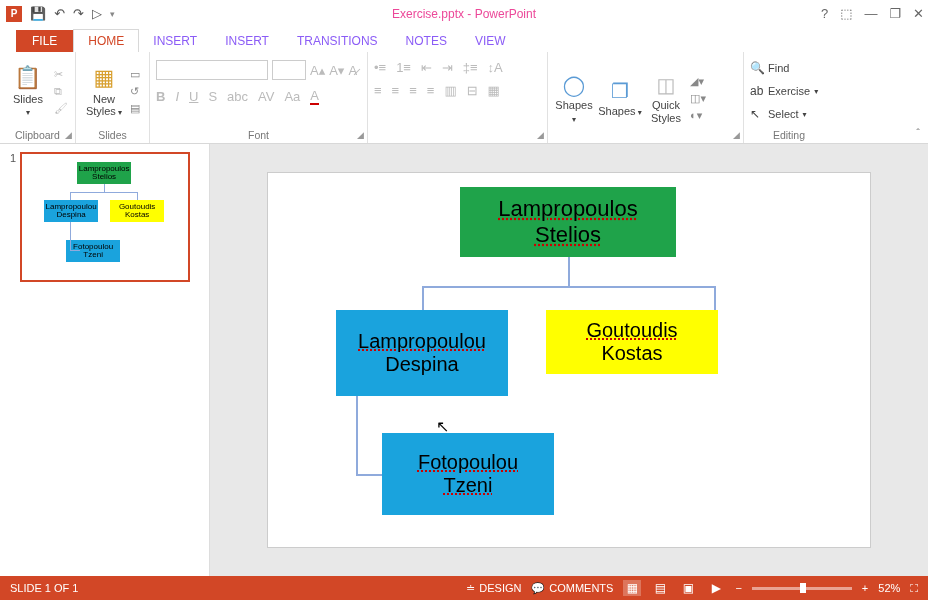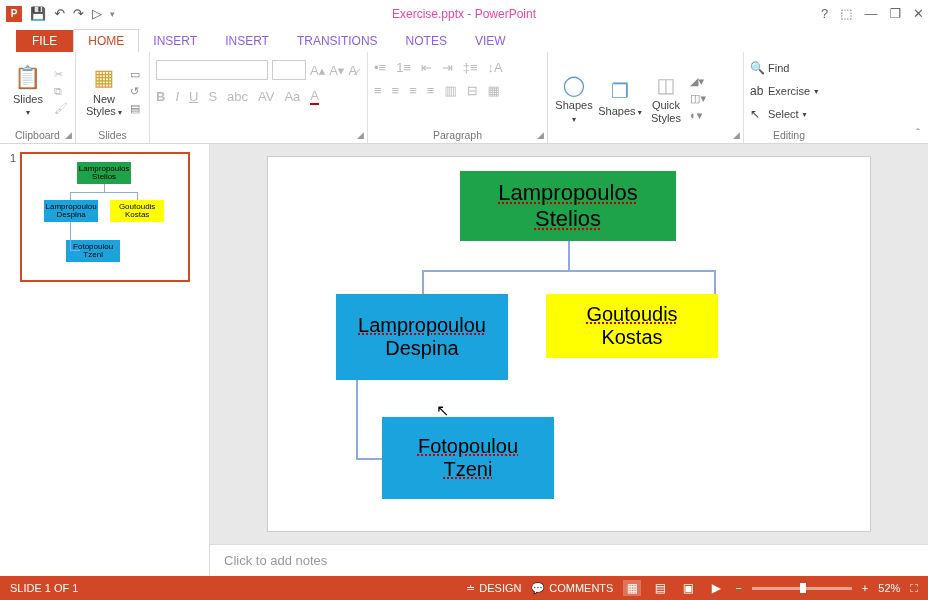--- a/index.html
+++ b/index.html
@@ -148,20 +148,21 @@
         <span class="ico-sm"><b>B</b></span>
         <span class="ico-sm"><i>I</i></span>
         <span class="ico-sm"><u>U</u></span>
         <span class="ico-sm">S</span>
         <span class="ico-sm">abc</span>
         <span class="ico-sm">AV</span>
         <span class="ico-sm">Aa</span>
         <span class="ico-sm" style="border-bottom:2px solid #c00">A</span>
       </div>
     </div>
+    <div class="glabel">Font</div>
     <span class="dlaunch">◢</span>
   </div>
 
   <div class="rgroup para-box">
     <div class="gbody faded" style="flex-direction:column;gap:8px;align-items:flex-start;padding-top:4px">
       <div class="font-row" style="gap:10px">
         <span class="ico-sm">•≡</span>
         <span class="ico-sm">1≡</span>
         <span class="ico-sm">⇤</span>
         <span class="ico-sm">⇥</span>
@@ -171,21 +172,20 @@
       <div class="font-row" style="gap:10px">
         <span class="ico-sm">≡</span>
         <span class="ico-sm">≡</span>
         <span class="ico-sm">≡</span>
         <span class="ico-sm">≡</span>
         <span class="ico-sm">▥</span>
         <span class="ico-sm">⊟</span>
         <span class="ico-sm">▦</span>
       </div>
     </div>
-    <div class="glabel">Paragraph</div>
     <span class="dlaunch">◢</span>
   </div>
 
   <div class="rgroup" style="width:196px">
     <div class="gbody">
       <div class="bigbtn" style="width:40px">
         <div class="draw-ico" style="color:#5b9bd5;font-size:20px">◯</div>
         <div class="lbl"><span>Shapes</span><span style="font-size:8px"> ▾</span></div>
       </div>
       <div class="bigbtn" style="width:44px">
@@ -275,21 +275,20 @@
         <div class="orgbox" style="left:278px;top:137px;width:172px;height:64px;background:#ffff00;font-size:20px;color:#000">
           <div class="txt"><span class="u">Goutoudis</span><br><span>Kostas</span></div>
         </div>
         <div class="orgbox" style="left:114px;top:260px;width:172px;height:82px;background:#1aa3dd;font-size:20px;color:#000">
           <div class="txt"><span class="u">Fotopoulou</span><br><span class="u">Tzeni</span></div>
         </div>
 
         <div class="cursor-arrow" style="left:168px;top:244px">↖</div>
       </div>
     </div>
-    <div class="notes">Click to add notes</div>
   </div>
 </div>
 
 <div class="status">
   <div class="left">SLIDE 1 OF 1</div>
   <div class="right">
     <div class="sbtn">≐ <span>DESIGN</span></div>
     <div class="sbtn">💬 <span>COMMENTS</span></div>
     <div class="vbtn active">▦</div>
     <div class="vbtn">▤</div>

